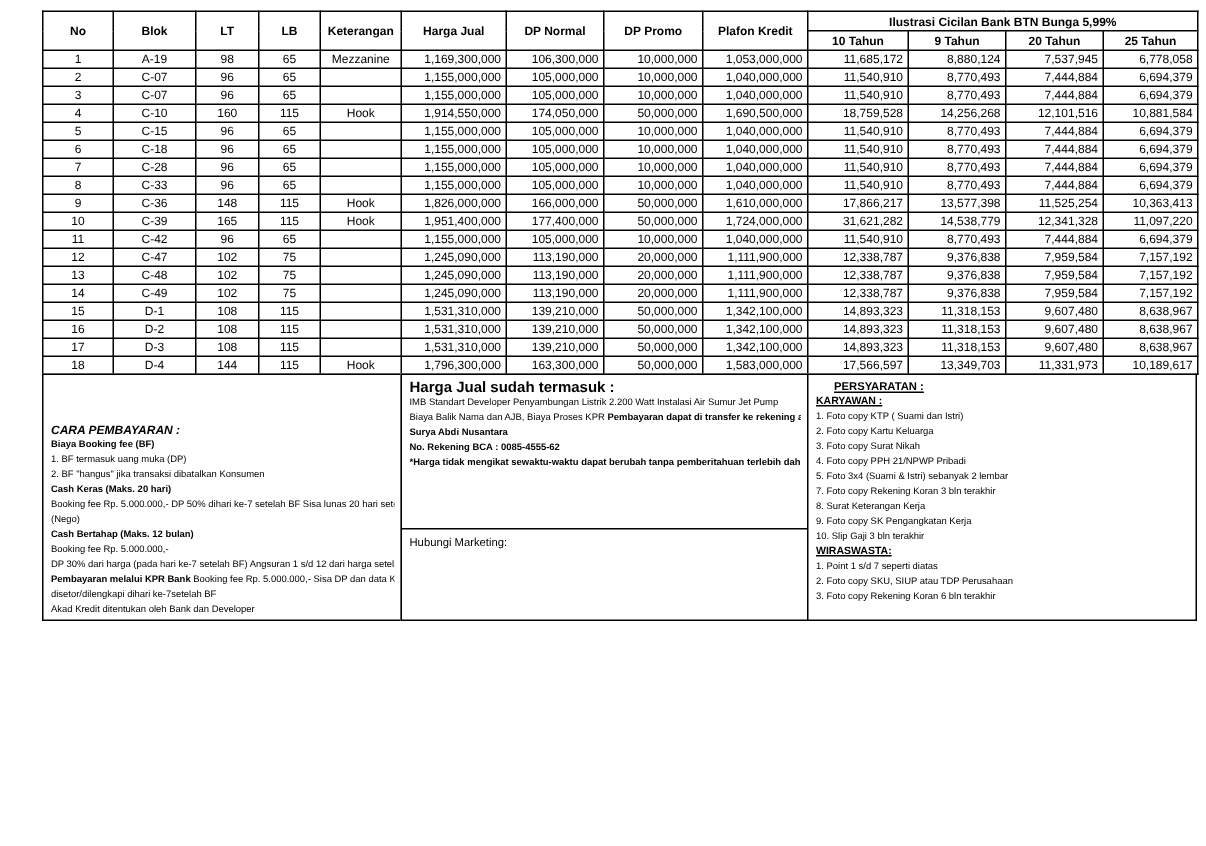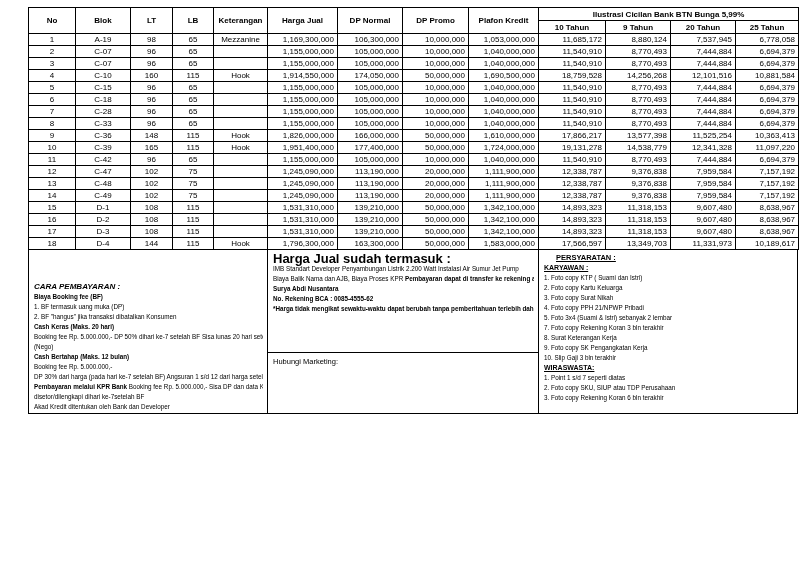--- a/index.html
+++ b/index.html
@@ -22,21 +22,21 @@
   td.num{text-align:right;}
 
   
   .box{position:absolute;border:1px solid #000;box-sizing:border-box;background:#fff;padding:3px 4px 0 5px;}
   .box-left  {left:28px; top:249px;width:240px;height:165px;}
   .box-mid   {left:267px;top:249px;width:272px;height:104px;}
   .box-mid2  {left:267px;top:352px;width:324px;height:62px;}
   .box-right {left:538px;top:249px;width:260px;height:165px;}
 
   .t-italic{font-size:8px;font-weight:bold;font-style:italic;line-height:11px;margin-top:28px;}
-  .t-bold  {font-size:13px;font-weight:bold;line-height:11px;}
+  .t-bold  {font-size:10px;font-weight:bold;line-height:11px;}
   .t-under {font-size:7px;font-weight:bold;text-decoration:underline;line-height:10px;}
   .fp-line {font-size:6.3px;line-height:10px;white-space:nowrap;overflow:hidden;}
   .fp-line .b{font-weight:bold;}
   .fp-item {font-size:6.3px;line-height:10px;white-space:nowrap;overflow:hidden;}
 
   
   .wa{position:absolute;right:20px;top:12px;width:24px;height:24px;}
 </style>
 </head>
 <body>
@@ -219,21 +219,21 @@
           <tr>
             <td class="ctr">10</td>
             <td class="ctr">C-39</td>
             <td class="ctr">165</td>
             <td class="ctr">115</td>
             <td class="ctr">Hook</td>
             <td class="num">1,951,400,000</td>
             <td class="num">177,400,000</td>
             <td class="num">50,000,000</td>
             <td class="num">1,724,000,000</td>
-            <td class="num">19,131,278</td>
+            <td class="num">31,621,282</td>
             <td class="num">14,538,779</td>
             <td class="num">12,341,328</td>
             <td class="num">11,097,220</td>
           </tr>
           <tr>
             <td class="ctr">11</td>
             <td class="ctr">C-42</td>
             <td class="ctr">96</td>
             <td class="ctr">65</td>
             <td class="ctr"></td>

